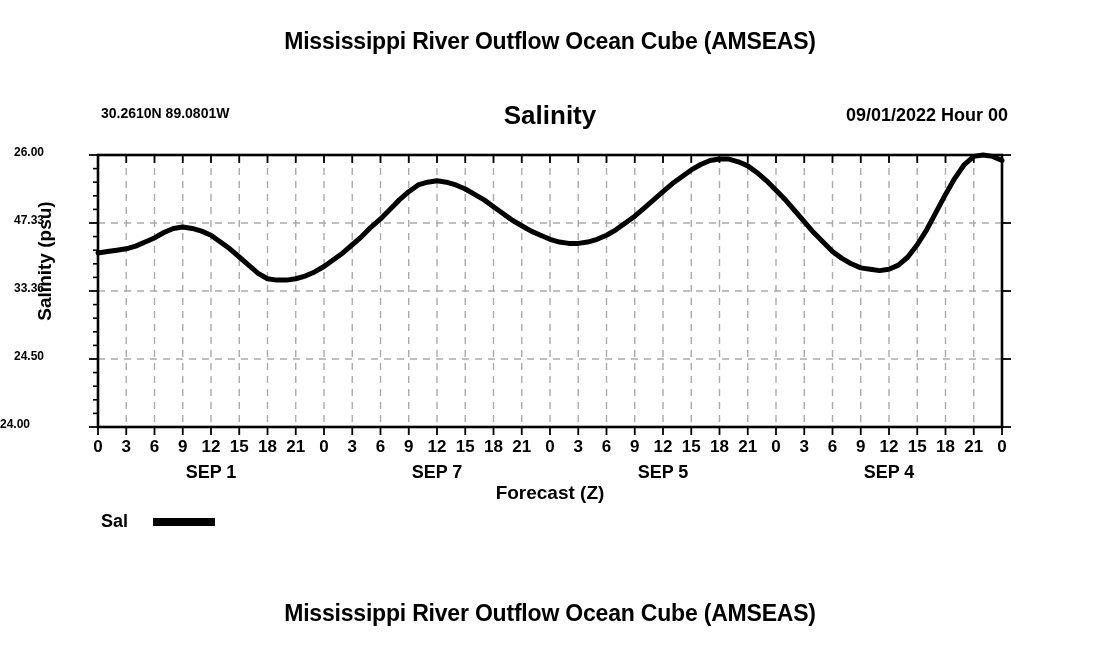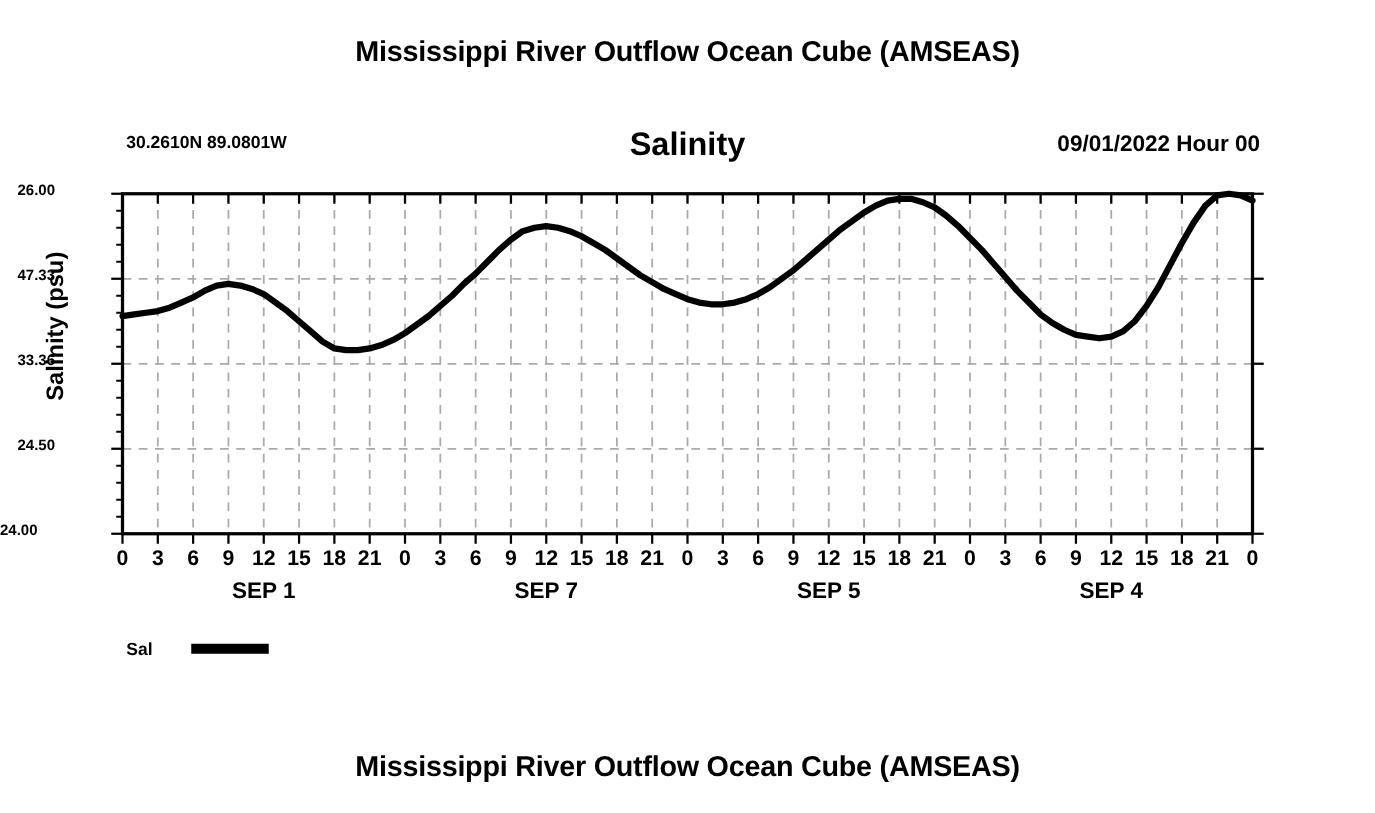--- a/index.html
+++ b/index.html
@@ -131,21 +131,21 @@
 
   
   .legend {
     position: absolute;
     left: 101px;
     top: 511px;
     display: flex;
     align-items: center;
   }
   .legend-label {
-    font-size: 14px;
+    font-size: 18px;
     font-weight: bold;
     width: 52px;
   }
   .legend-swatch {
     width: 62px;
     height: 8px;
     background: #000000;
   }
 </style>
 </head>
@@ -342,20 +342,21 @@
         <div class="xtick-text" style="left: 982px; width: 40px; top: 437px;">0</div>
       </div>
     <div id="xdaylabels">
         <div class="xday-text" style="left: 151px; width: 120px; top: 462px;">SEP 1</div>
         <div class="xday-text" style="left: 377px; width: 120px; top: 462px;">SEP 7</div>
         <div class="xday-text" style="left: 603px; width: 120px; top: 462px;">SEP 5</div>
         <div class="xday-text" style="left: 829px; width: 120px; top: 462px;">SEP 4</div>
       </div>
 
     <div class="axis-title-y">Salinity (psu)</div>
+    <div class="axis-title-x">Forecast (Z)</div>
   </div>
 
   <div class="legend">
     <span class="legend-label">Sal</span>
     <span class="legend-swatch"></span>
   </div>
 
   <div class="bottom-title">Mississippi River Outflow Ocean Cube (AMSEAS)</div>
 
 </div>

